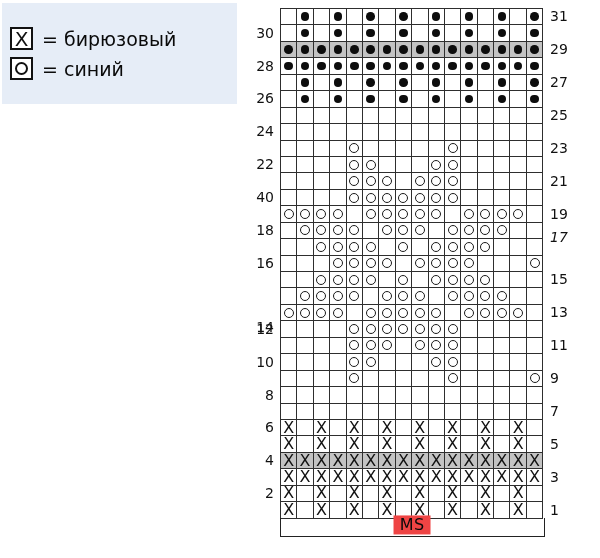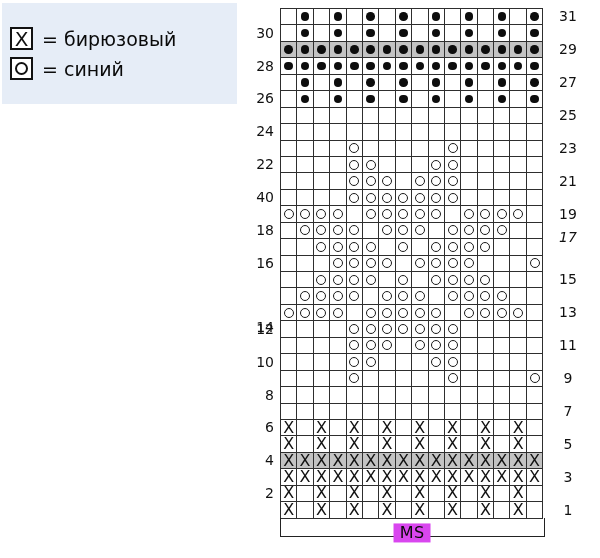--- a/index.html
+++ b/index.html
@@ -45,31 +45,31 @@
   .dot  { width:8.5px; height:8.5px; border-radius:50%; background:#0d0d0d; }
   .ring { width:10px; height:10px; border-radius:50%; border:1.6px solid #1a1a1a; box-sizing:border-box; }
   .xch  { font-size:16px; line-height:1; color:#111; transform:translateY(-0.5px); }
 
   
   .row-label {
     position:absolute; font-size:14px; color:#111;
     height:16px; line-height:16px;
   }
   .row-label.left  { left:232px; width:42px; text-align:right; }
-  .row-label.right { left:550px; width:36px; text-align:center; }
+  .row-label.right { left:550px; width:36px; text-align:left; }
 
   
   #ms-bracket {
     position:absolute; left:280px; top:518px; width:264.5px; height:19px;
     box-sizing:border-box;
     border-left:1.6px solid #222; border-right:1.6px solid #222; border-bottom:1.6px solid #222;
   }
   #ms-label {
-    position:absolute; left:50%; bottom:4px; transform:translate(-50%, 55%);
-    background:#d946ef; padding:0 6px;
+    position:absolute; left:50%; bottom:12px; transform:translate(-50%, 55%);
+    background:#ef4444; padding:0 6px;
     font-size:16px; color:#0a0a0a; letter-spacing:0.5px;
   }
 </style>
 </head>
 <body>
 
 <div id="canvas">
 
   <div class="legend">
     <div class="legend-item">

